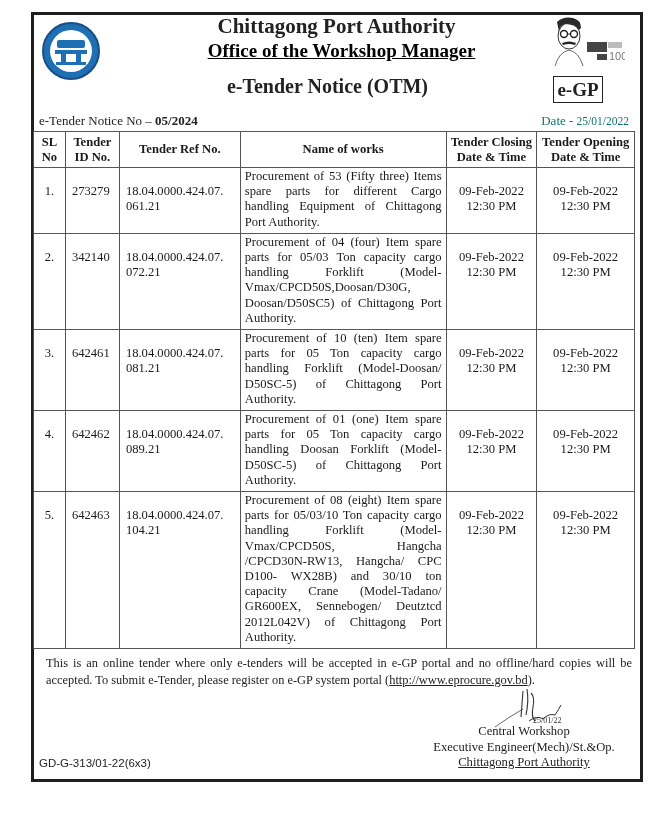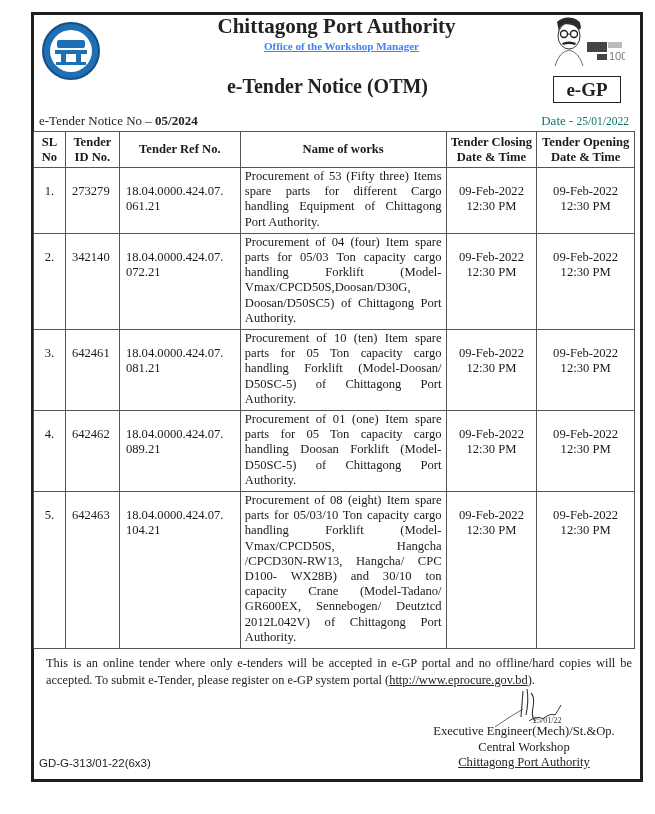--- a/index.html
+++ b/index.html
@@ -27,33 +27,33 @@
   .logo-inner .leg2 { position:absolute; left:26px; top:24px; width:5px; height:10px; background:#1f6fb4; }
   .logo-inner .base { position:absolute; left:6px; top:32px; width:30px; height:3px; background:#1f6fb4; }
 
   .org-title {
     position: absolute; left: 0; width: 655px; top: 14px; text-align: center;
     font-weight: bold; font-size: 21px; color: #222;
     padding-left: 18px;
   }
   .org-sub {
     position: absolute; left: 0; width: 655px; top: 40px; text-align: center;
-    font-weight: bold; font-size: 11px; text-decoration: underline; color: #3b82f6;
+    font-weight: bold; font-size: 19px; text-decoration: underline; color: #000000;
     padding-left: 28px;
   }
   .notice-title {
     position: absolute; left: 0; width: 655px; top: 75px; text-align: center;
     font-weight: bold; font-size: 20px; color: #222;
   }
 
   .portrait {
     position: absolute; left: 549px; top: 16px; width: 76px; height: 54px;
   }
   .egp-box {
-    position: absolute; left: 553px; top: 76px; width: 68px; height: 27px;
+    position: absolute; left: 553px; top: 76px; width: 50px; height: 27px;
     border: 1.5px solid #222; font-size: 19px; font-weight: bold;
     display: flex; align-items: center; justify-content: center; color: #222;
   }
 
   .notice-no {
     position: absolute; left: 39px; top: 113px; font-size: 13px; color: #222;
   }
   .notice-no b { font-weight: bold; }
   .notice-date {
     position: absolute; right: 26px; top: 113px; font-size: 13px; color: #0f766e;
@@ -234,18 +234,18 @@
 </div>
 
 <svg class="signature" viewBox="0 0 70 44">
   <path d="M30 4 L28 30 M34 2 Q36 14 33 28 M38 6 Q42 10 40 20 Q38 30 42 34" fill="none" stroke="#333" stroke-width="1.1"></path>
   <path d="M2 40 Q16 30 30 22" fill="none" stroke="#444" stroke-width="0.8"></path>
   <path d="M36 34 Q44 28 50 32 Q56 26 62 28 Q66 22 68 18" fill="none" stroke="#333" stroke-width="1"></path>
   <text x="40" y="36" font-size="8" fill="#333" font-family="Liberation Serif, serif">25/01/22</text>
 </svg>
 
 <div class="sign-block">
+  <div>Central Workshop</div>
   <div>Executive Engineer(Mech)/St.&amp;Op.</div>
-  <div>Central Workshop</div>
   <div class="org">Chittagong Port Authority</div>
 </div>
 
 <div class="code">GD-G-313/01-22(6x3)</div>
 
 </body></html>

